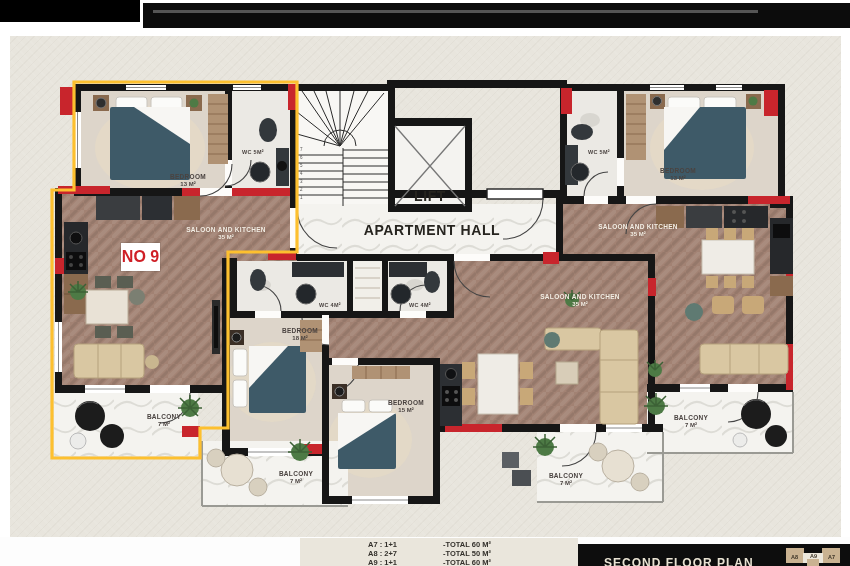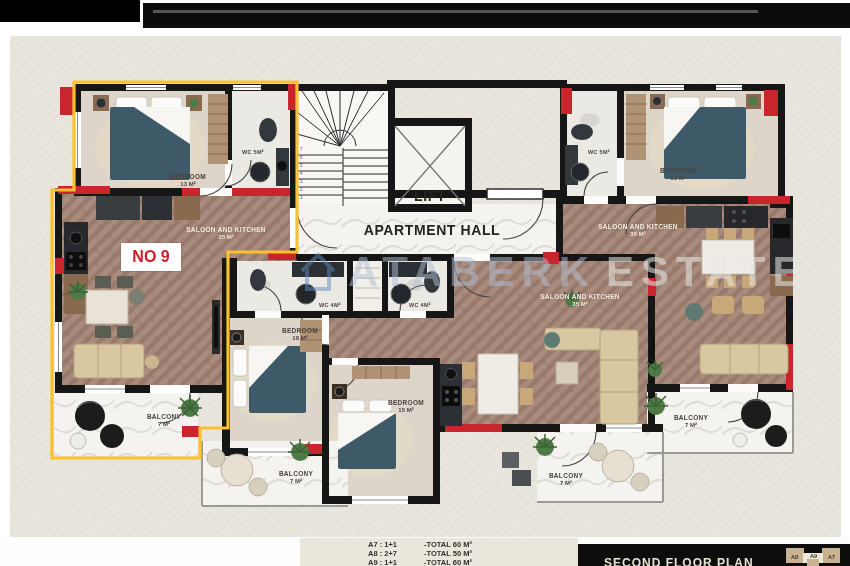--- a/index.html
+++ b/index.html
@@ -17,37 +17,37 @@
   #plan-svg{left:0;top:0;width:850px;height:566px;}
   
   .rl{position:absolute;transform:translate(-50%,-50%);text-align:center;font-weight:bold;
       color:#4a4340;white-space:nowrap;line-height:1.18;z-index:5;}
   .rl .a{display:block;font-size:6.5px;letter-spacing:.3px;}
   .rl .b{display:block;font-size:6px;}
   .rl.tiny .a{font-size:5.5px;}
   .rl.wh{color:#f3eee5;text-shadow:0 0 2px rgba(90,60,40,.35);}
   .rl.big{font-size:14px;letter-spacing:.6px;color:#26241f;}
   
-  #badge{left:121px;top:243px;width:60px;height:28px;background:#ffffff;display:flex;
+  #badge{left:121px;top:243px;width:39px;height:28px;background:#ffffff;display:flex;
          align-items:center;justify-content:center;z-index:6;box-shadow:0 0 0 1px rgba(0,0,0,.08);}
   #badge span{color:#cf1f26;font-size:16px;font-weight:bold;font-stretch:condensed;letter-spacing:0px;}
   
   #wm1{left:298px;top:248px;display:flex;align-items:center;gap:10px;z-index:8;pointer-events:none;}
   #wm1 .w1{font-size:42px;font-weight:bold;letter-spacing:7px;color:rgba(175,192,214,.50);}
   #wm1 .w2{font-size:42px;font-weight:bold;letter-spacing:7px;color:rgba(234,234,231,.55);}
   #wm2{left:292px;top:292px;width:420px;text-align:center;font-size:26px;letter-spacing:1.5px;
        color:rgba(148,146,140,.50);z-index:8;pointer-events:none;}
   
   #foot-strip{left:0;top:537px;width:850px;height:29px;background:#fdfdfd;}
   #legend{left:300px;top:538px;width:278px;height:28px;background:#eae6dc;z-index:4;
           display:flex;flex-direction:column;justify-content:flex-start;padding-top:2px;box-sizing:border-box;}
   .leg-row{display:flex;justify-content:center;gap:10px;font-size:7.5px;font-weight:bold;
            color:#33302b;line-height:9px;}
   .leg-row .unit{width:46px;text-align:left;}
-  .leg-row .total{width:86px;text-align:left;}
+  .leg-row .total{width:86px;text-align:center;}
   #titlebar{left:578px;top:544px;width:272px;height:38px;background:#0d0d0d;z-index:4;
             display:flex;align-items:center;}
   #titlebar .t{color:#e9e3d3;font-weight:bold;font-size:12px;letter-spacing:1px;margin-left:26px;}
   #thumb{position:absolute;right:4px;top:1px;}
 </style>
 </head>
 <body>
 
 <div id="stage">
 
@@ -512,27 +512,20 @@
   </div>
   <div class="rl" style="left:691px;top:421px;">
     <span class="a">BALCONY</span>
       <span class="b">7 M²</span>
   </div>
 
   <div class="abs" id="badge">
     <span>NO 9</span>
   </div>
 
-  <div class="abs" id="wm1">
-    <svg width="40" height="46" viewBox="0 0 40 46">
-      <path d="M4,22 L20,6 L36,22 M9,19 V40 H31 V19" fill="none" stroke="rgba(100,140,190,.5)" stroke-width="4"></path>
-    </svg>
-    <span class="w1">ATABERK</span>
-    <span class="w2">ESTATE</span>
-  </div>
 
   <div class="abs" id="foot-strip"></div>
   <div class="abs" id="legend">
     <div class="leg-row">
       <span class="unit">A7 : 1+1</span>
         <span class="total">-TOTAL  60 M²</span>
     </div>
     <div class="leg-row">
       <span class="unit">A8 : 2+7</span>
         <span class="total">-TOTAL  50 M²</span>

